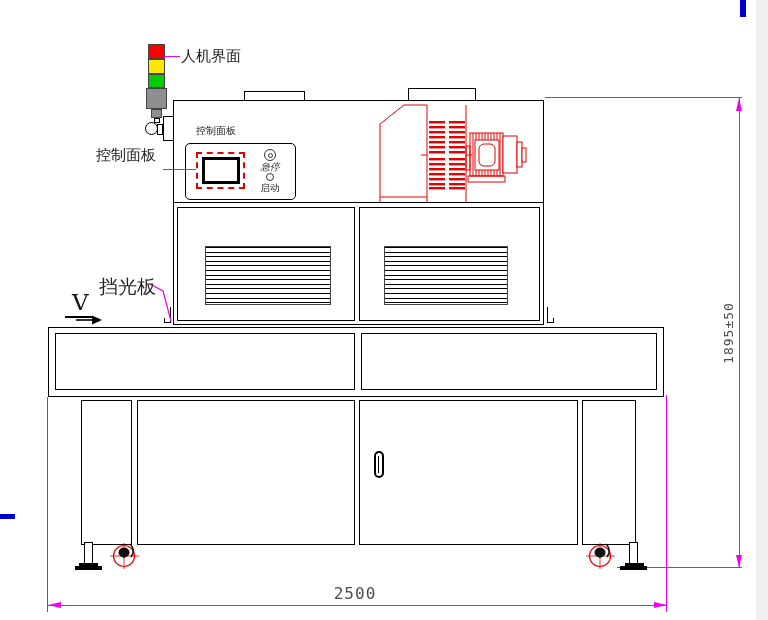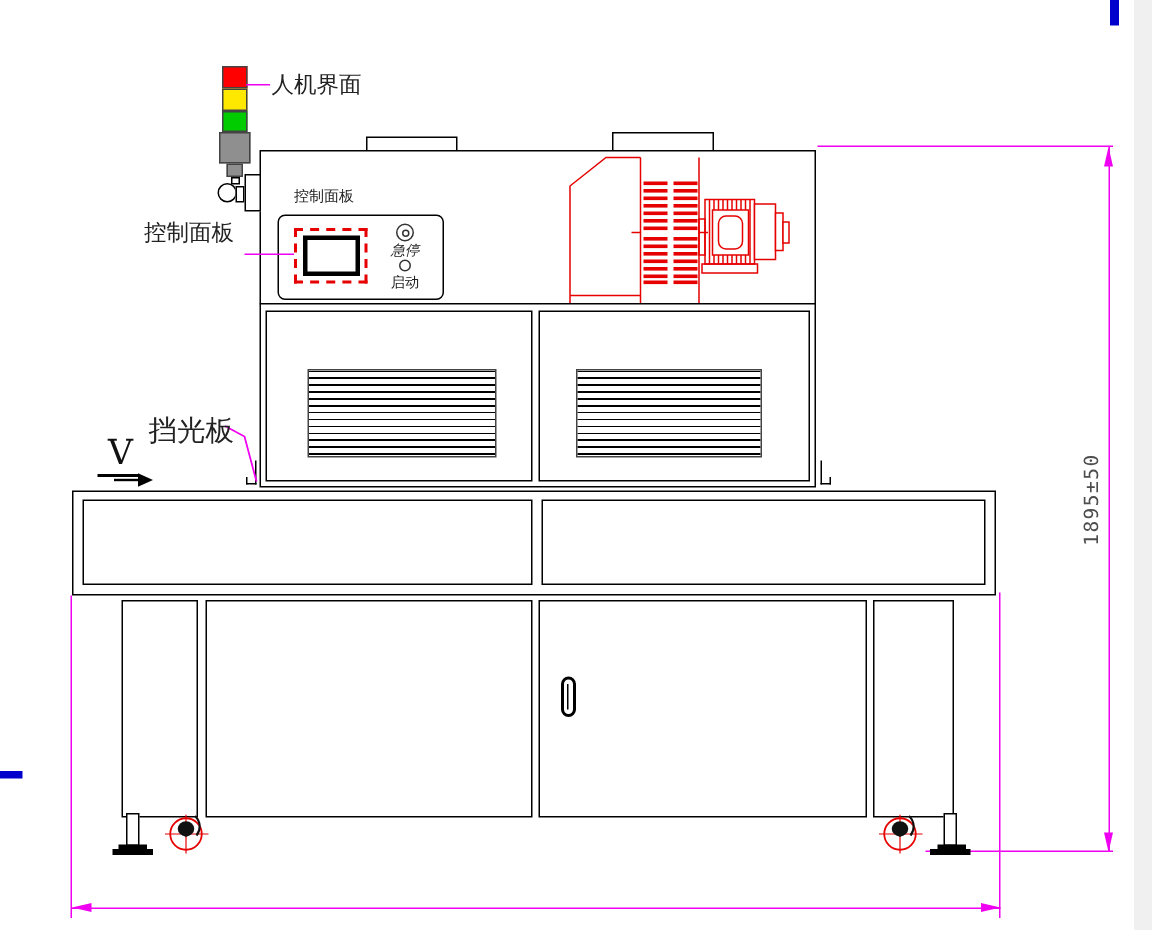--- a/index.html
+++ b/index.html
@@ -33,20 +33,21 @@
   <div class="tri" style="left:736px;top:98px;border-left:3.5px solid transparent;border-right:3.5px solid transparent;border-bottom:13px solid #f000f0;"></div>
   <div class="tri" style="left:736px;top:555px;border-left:3.5px solid transparent;border-right:3.5px solid transparent;border-top:13px solid #f000f0;"></div>
   <div class="mag" style="left:617px;top:567px;width:125px;height:1px;"></div>
   <div class="dimtxt" style="left:693px;top:326px;width:70px;height:14px;text-align:center;font-size:13px;transform:rotate(-90deg);">1895±50</div>
 
   <div class="mag" style="left:47px;top:397px;width:1px;height:215px;"></div>
   <div class="mag" style="left:666px;top:395px;width:1px;height:217px;"></div>
   <div class="mag" style="left:48px;top:605px;width:619px;height:1px;"></div>
   <div class="tri" style="left:48px;top:602px;border-top:3.5px solid transparent;border-bottom:3.5px solid transparent;border-right:13px solid #f000f0;"></div>
   <div class="tri" style="left:654px;top:602px;border-top:3.5px solid transparent;border-bottom:3.5px solid transparent;border-left:13px solid #f000f0;"></div>
+  <div class="dimtxt" style="left:295px;top:584px;width:120px;text-align:center;font-size:16px;">2500</div>
 
   <div class="box" style="left:244px;top:91px;width:61px;height:10px;"></div>
   <div class="box" style="left:408px;top:88px;width:68px;height:13px;"></div>
   <div class="box" style="left:173px;top:100px;width:371px;height:103px;"></div>
 
   <svg class="abs" style="left:376px;top:86px;" width="154" height="118" viewBox="0 0 154 118">
     <g stroke="#e60000" stroke-width="1" fill="none">
       <polyline points="4,117 4,38 28,19 51,19"></polyline>
       <line x1="4" y1="111" x2="51" y2="111"></line>
       <line x1="51" y1="19" x2="51" y2="117"></line>

